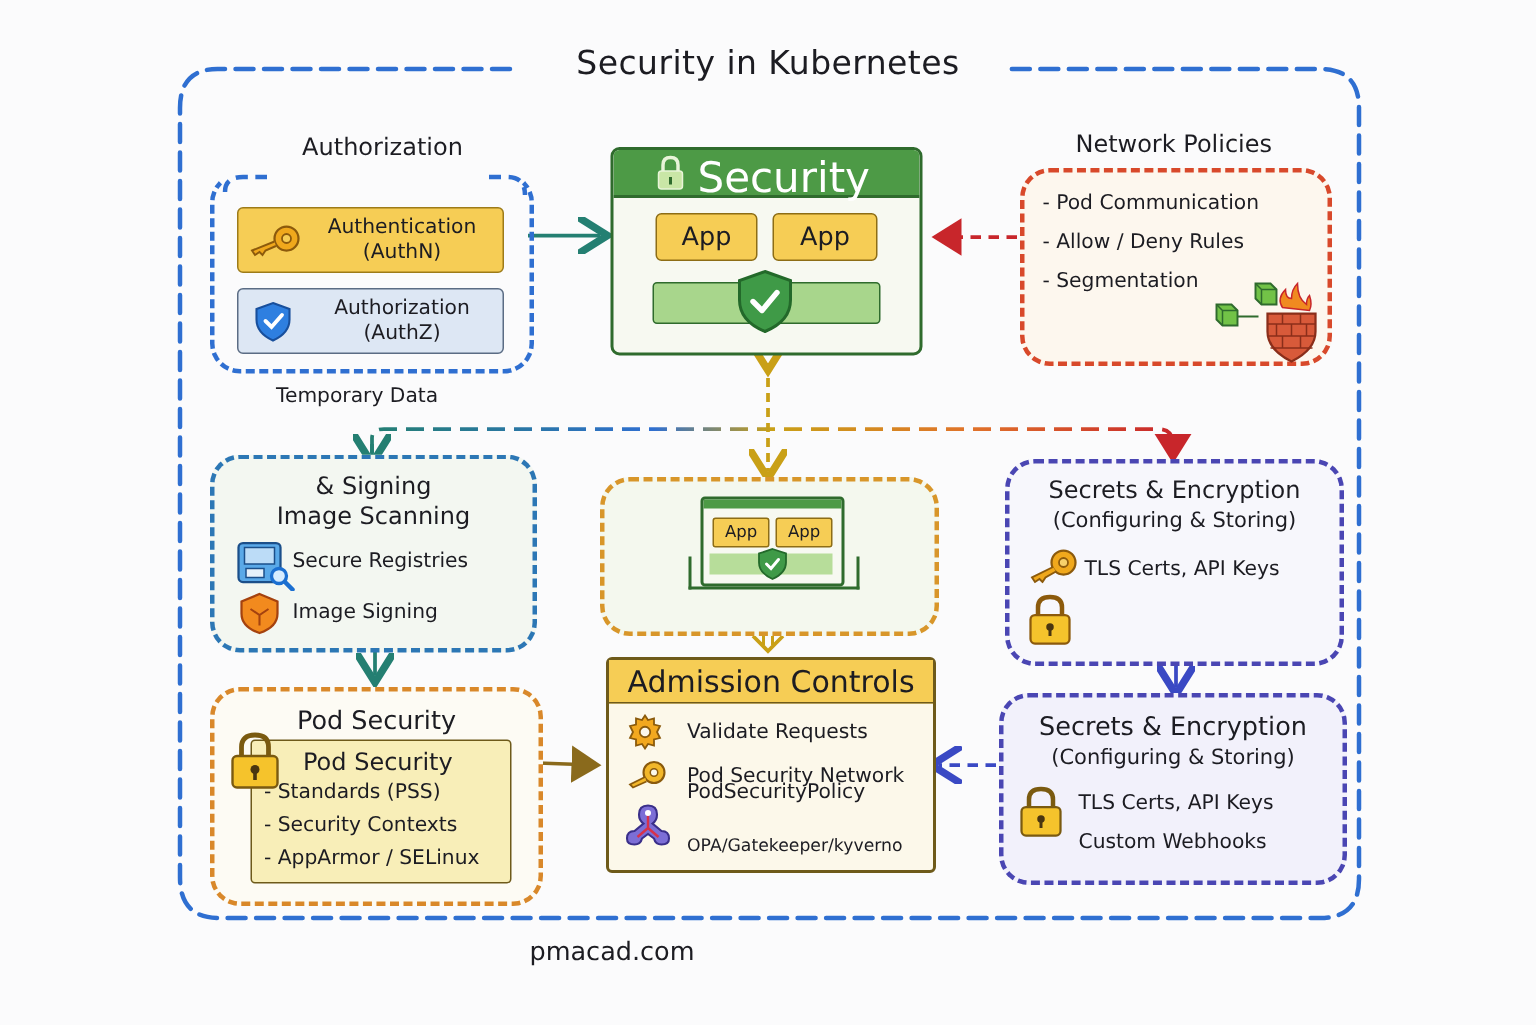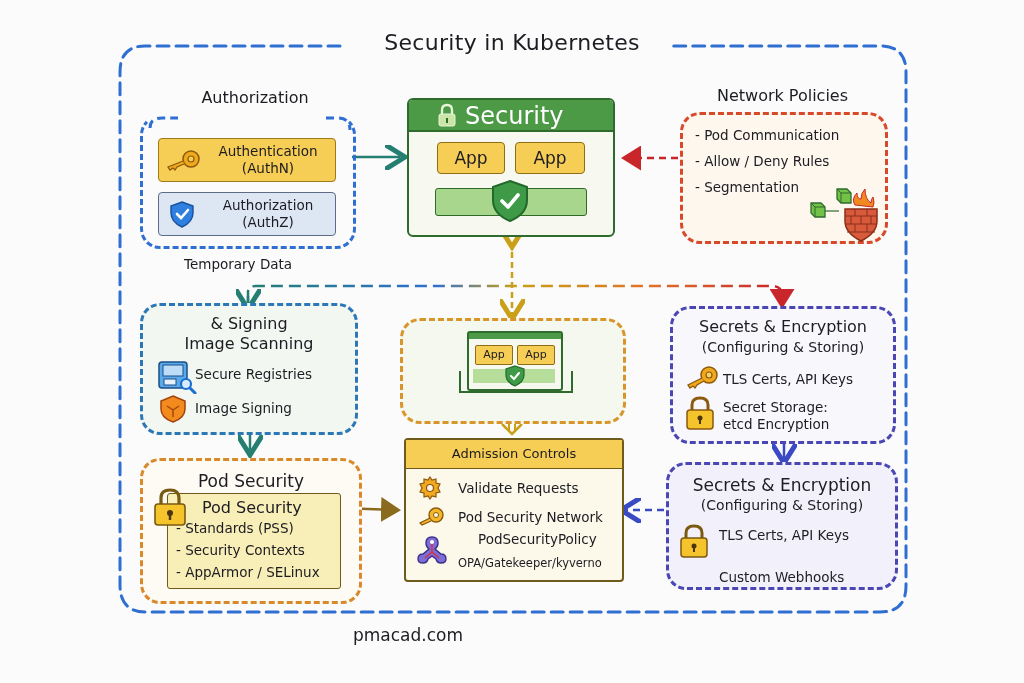--- a/index.html
+++ b/index.html
@@ -109,21 +109,21 @@
 </div>
 <div class="abs label" style="left:184px;top:256px;">Temporary Data</div>
 
 <div class="abs" style="left:407px;top:98px;width:204px;height:135px;background:#f7f9f1;border:2.5px solid #2f6b2d;border-radius:6px;overflow:hidden;">
   <div style="height:30px;background:#4d9a46;border-bottom:2px solid #2f6b2d;position:relative;">
     <svg class="icon" style="left:28px;top:3px" width="20" height="24" viewBox="0 0 20 24">
       <path d="M5,11 L5,7 Q5,2 10,2 Q15,2 15,7 L15,11" fill="none" stroke="#e8f4d8" stroke-width="2.3"></path>
       <rect x="2" y="11" width="16" height="12" rx="2" fill="#c9e6a6" stroke="#e8f4d8" stroke-width="1"></rect>
       <rect x="9" y="15" width="2" height="5" fill="#2f6b2d"></rect>
     </svg>
-    <div class="abs" style="left:56px;top:2px;font-size:24px;color:#fff;">Security</div>
+    <div class="abs" style="left:56px;top:2px;font-size:28px;color:#fff;">Security</div>
   </div>
   <div class="abs" style="left:28px;top:42px;width:66px;height:30px;background:#f6cd55;border:1.5px solid #8d6d15;border-radius:4px;font-size:17px;text-align:center;line-height:30px;">App</div>
   <div class="abs" style="left:106px;top:42px;width:68px;height:30px;background:#f6cd55;border:1.5px solid #8d6d15;border-radius:4px;font-size:17px;text-align:center;line-height:30px;">App</div>
   <div class="abs" style="left:26px;top:88px;width:150px;height:26px;background:#a8d68c;border:1.5px solid #2f6b2d;border-radius:3px;"></div>
   <svg class="icon" style="left:78px;top:78px" width="46" height="46" viewBox="0 0 46 46">
     <path d="M23,3 L40,9 L40,22 Q40,36 23,43 Q6,36 6,22 L6,9 Z" fill="#3f9a47" stroke="#23692a" stroke-width="2"></path>
     <path d="M15,23 L21,29 L31,17" fill="none" stroke="#fff" stroke-width="3.6" stroke-linecap="round" stroke-linejoin="round"></path>
   </svg>
 </div>
 
@@ -186,70 +186,66 @@
     <circle cx="24" cy="10" r="3" fill="#f7d06a" stroke="#8c5a0c" stroke-width="1.2"></circle>
     <path d="M17,13 L3,20 L5,23 L8,21 L10,23 L12,20 L19,16" fill="#f0a81c" stroke="#8c5a0c" stroke-width="1.3"></path>
   </svg>
   <div class="abs label" style="left:50px;top:62px;">TLS Certs, API Keys</div>
   <svg class="icon" style="left:12px;top:86px" width="30" height="36" viewBox="0 0 30 36">
     <path d="M7,16 L7,10 Q7,3 15,3 Q23,3 23,10 L23,16" fill="none" stroke="#8c5a0c" stroke-width="3"></path>
     <rect x="2" y="15" width="26" height="19" rx="3" fill="#f5c32c" stroke="#8c5a0c" stroke-width="1.5"></rect>
     <circle cx="15" cy="23" r="2.5" fill="#4a3510"></circle>
       <rect x="14" y="23" width="2" height="6" fill="#4a3510"></rect>
   </svg>
-  <div class="abs label" style="left:50px;top:90px;">
-    <div>Secret Storage:</div>
-    <div>etcd Encryption</div>
-  </div>
 </div>
 
 <div class="group-box" style="left:140px;top:458px;width:216px;height:140px;border:3px dashed #d9882a;background:#fdfbf4;">
   <div class="heading" style="left:0;top:10px;width:216px;font-size:17px;">Pod Security</div>
   <div class="abs" style="left:24px;top:32px;width:172px;height:94px;background:#f8eeb8;border:1.5px solid #6e5a1a;border-radius:3px;">
     <div class="abs" style="left:34px;top:4px;font-size:16px;">Pod Security</div>
     <div class="abs label" style="left:8px;top:26px;">- Standards (PSS)</div>
     <div class="abs label" style="left:8px;top:48px;">- Security Contexts</div>
     <div class="abs label" style="left:8px;top:70px;">- AppArmor / SELinux</div>
   </div>
   <svg class="icon" style="left:10px;top:26px" width="34" height="40" viewBox="0 0 34 40">
     <path d="M8,18 L8,11 Q8,3 17,3 Q26,3 26,11 L26,18" fill="none" stroke="#7a5a10" stroke-width="3.2"></path>
     <rect x="2" y="17" width="30" height="21" rx="3" fill="#f5c32c" stroke="#7a5a10" stroke-width="1.6"></rect>
     <circle cx="17" cy="26" r="3" fill="#4a3510"></circle>
       <rect x="15.8" y="26" width="2.4" height="7" fill="#4a3510"></rect>
   </svg>
 </div>
 
 <div class="abs" style="left:404px;top:438px;width:216px;height:140px;background:#fcf8ea;border:2px solid #6e5a1a;border-radius:4px;">
-  <div style="height:28px;background:#f6cd55;border-bottom:1.5px solid #6e5a1a;text-align:center;line-height:28px;font-size:13px;">Admission Controls</div>
+  <div style="height:28px;background:#f6cd55;border-bottom:1.5px solid #6e5a1a;text-align:center;line-height:28px;font-size:20px;">Admission Controls</div>
   <svg class="icon" style="left:12px;top:36px" width="24" height="24" viewBox="0 0 24 24">
     <path d="M12,1 L14,4 L18,3 L18,7 L22,8 L20,12 L22,16 L18,17 L18,21 L14,20 L12,23 L10,20 L6,21 L6,17 L2,16 L4,12 L2,8 L6,7 L6,3 L10,4 Z" fill="#f2a81f" stroke="#8a5a0c" stroke-width="1.2"></path>
     <circle cx="12" cy="12" r="3.5" fill="#fcf8ea" stroke="#8a5a0c" stroke-width="1.2"></circle>
   </svg>
   <div class="abs label" style="left:52px;top:40px;">Validate Requests</div>
   <svg class="icon" style="left:12px;top:66px" width="28" height="20" viewBox="0 0 28 20">
     <circle cx="18" cy="9" r="7" fill="#f2b72a" stroke="#8a5a0c" stroke-width="1.4"></circle>
     <circle cx="18" cy="9" r="2.5" fill="#fcf8ea" stroke="#8a5a0c" stroke-width="1"></circle>
     <path d="M12,12 L2,17 L4,19 L13,15" fill="#f2b72a" stroke="#8a5a0c" stroke-width="1.2"></path>
   </svg>
   <div class="abs label" style="left:52px;top:69px;">Pod Security Network</div>
   <svg class="icon" style="left:10px;top:94px" width="32" height="30" viewBox="0 0 32 30">
     <path d="M16,3 Q22,3 22,9 Q22,13 19,15 L25,20 Q30,20 30,25 Q30,29 25,29 Q21,29 20,25 L16,22 L12,25 Q11,29 7,29 Q2,29 2,25 Q2,20 7,20 L13,15 Q10,13 10,9 Q10,3 16,3 Z" fill="#7c6ed6" stroke="#3a2f8a" stroke-width="1.4"></path>
     <path d="M16,8 L16,18 M16,18 L9,24 M16,18 L23,24" stroke="#d7324a" stroke-width="1.6" fill="none"></path>
     <circle cx="16" cy="8" r="2" fill="#fff"></circle>
   </svg>
-  <div class="abs label" style="left:52px;top:91px;margin-left:20px;">PodSecurityPolicy</div>
+  <div class="abs label" style="left:52px;top:80px;">PodSecurityPolicy</div>
   <div class="abs" style="left:52px;top:116px;font-size:11.5px;">OPA/Gatekeeper/kyverno</div>
 </div>
 
 <div class="group-box" style="left:666px;top:462px;width:226px;height:122px;border:3px dashed #4a46b3;background:#f2f1fb;">
   <div class="heading" style="left:0;top:10px;width:226px;font-size:17px;">Secrets &amp; Encryption</div>
   <div class="abs label center" style="left:0;top:32px;width:226px;font-size:14px;">(Configuring &amp; Storing)</div>
   <svg class="icon" style="left:10px;top:58px" width="30" height="36" viewBox="0 0 30 36">
     <path d="M7,16 L7,10 Q7,3 15,3 Q23,3 23,10 L23,16" fill="none" stroke="#7a5a10" stroke-width="3"></path>
     <rect x="2" y="15" width="26" height="19" rx="3" fill="#f5c32c" stroke="#7a5a10" stroke-width="1.5"></rect>
     <circle cx="15" cy="23" r="2.5" fill="#4a3510"></circle>
       <rect x="14" y="23" width="2" height="6" fill="#4a3510"></rect>
   </svg>
   <div class="abs label" style="left:50px;top:62px;">TLS Certs, API Keys</div>
-  <div class="abs label" style="left:50px;top:88px;margin-top:16px;">Custom Webhooks</div>
+  <div class="abs label" style="left:50px;top:88px;">Custom Webhooks</div>
 </div>
 
 <div class="footer">pmacad.com</div>
 
 </body></html>

